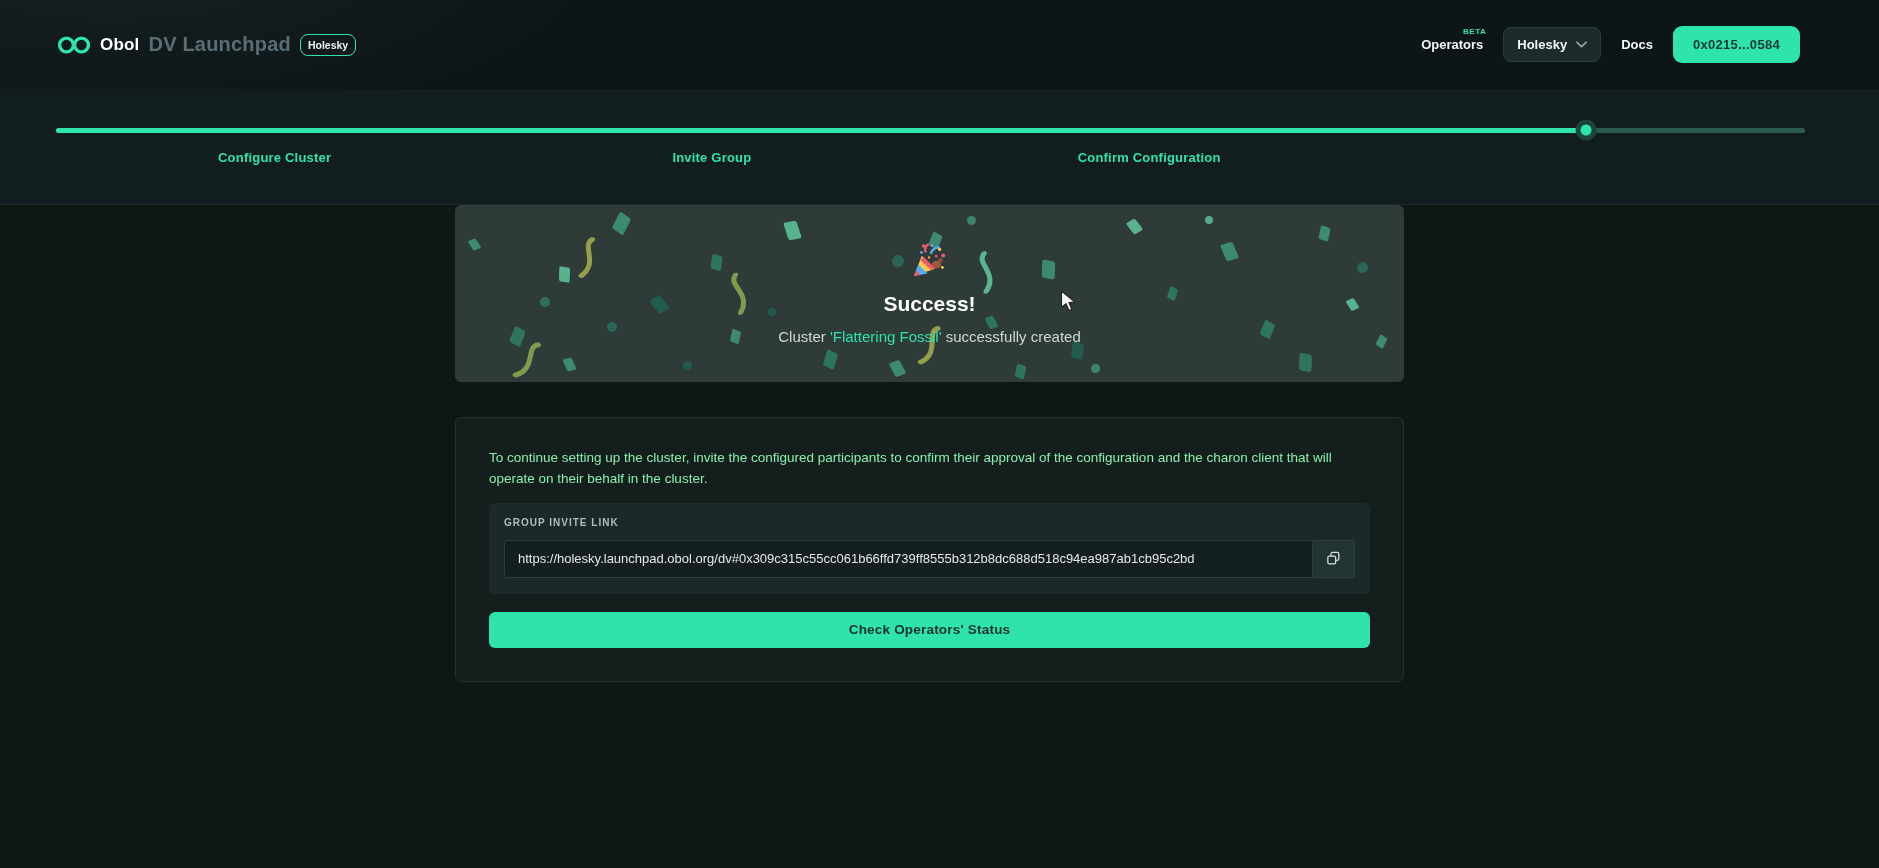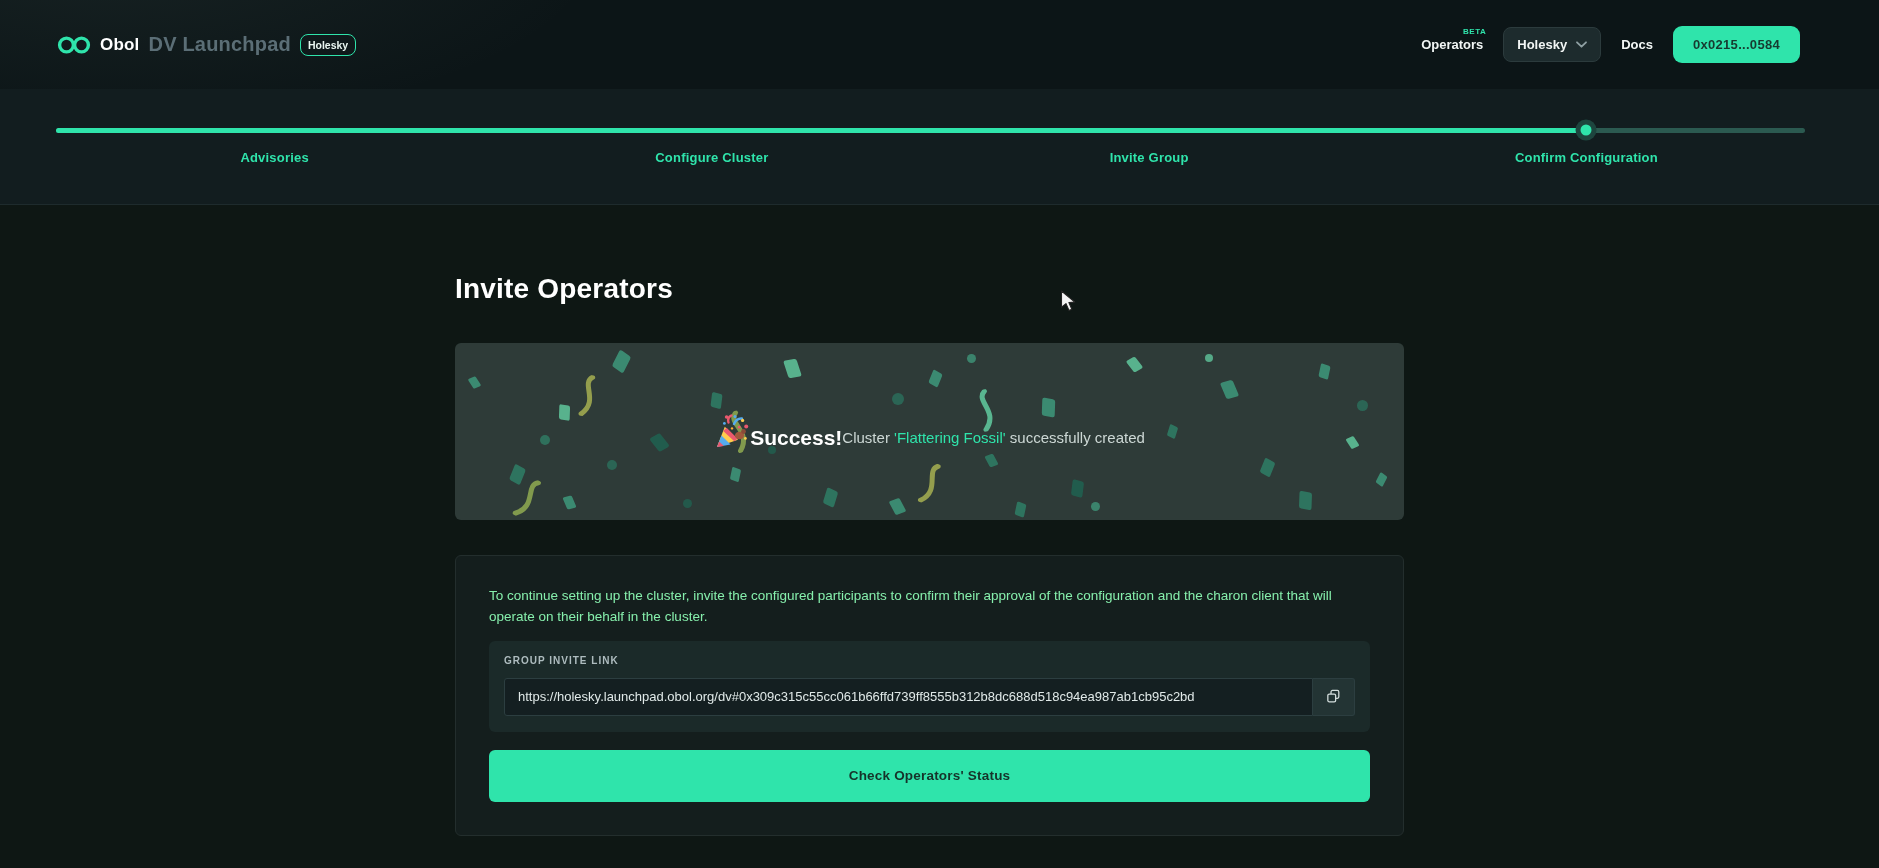--- a/index.html
+++ b/index.html
@@ -61,21 +61,21 @@
   .main { width:949px; margin-left:455px; }
   .page-title { font-size:28px; font-weight:700; color:#fff; margin:68px 0 38px; letter-spacing:.2px; }
   .success-card {
     position:relative; height:177px; border-radius:6px; background:#2e3b38;
     overflow:hidden; display:flex; flex-direction:column; align-items:center; justify-content:center;
   }
   .confetti-layer { position:absolute; inset:0; z-index:0; }
   .cf { position:absolute; }
   .cf-rect { width:11px; height:15px; border-radius:2px; }
   .cf-circ { border-radius:50%; }
-  .success-inner { position:relative; z-index:1; display:flex; align-items:center; }
+  .success-inner { position:relative; z-index:1; display:flex; flex-direction:column; align-items:center; }
   .success-title { font-size:21px; font-weight:700; color:#fff; margin-top:13px; }
   .success-msg { font-size:15px; color:#cdd8d5; margin-top:12px; }
   .cluster-name { color:#2fe4ab; }
   .invite-card {
     margin-top:35px; background:#141e1d; border:1px solid #232e2d; border-radius:6px;
     padding:30px 33px 33px;
   }
   .invite-desc { font-size:13.5px; line-height:1.55; color:#86efac; }
   .link-box { margin-top:13px; background:#1b2a29; border-radius:6px; padding:14px 15px 16px; }
   .link-label { font-size:10px; font-weight:700; letter-spacing:1px; color:#aebcbf; }
@@ -83,21 +83,21 @@
   .link-input {
     flex:1; height:38px; background:#141f21; border:1px solid #2c3e40;
     border-radius:3px 0 0 3px; color:#e0e9e8; font-size:13px; padding:0 13px;
     font-family:inherit; outline:none;
   }
   .copy-btn {
     width:42px; height:38px; background:#233434; border:1px solid #2c3e40; border-left:none;
     border-radius:0 3px 3px 0; display:flex; align-items:center; justify-content:center; cursor:pointer;
   }
   .cta-btn {
-    margin-top:18px; width:100%; height:52px;
+    margin-top:18px; width:100%; height:36px;
     background:#2fe4ab; border:none; border-radius:6px;
     font-size:13.5px; font-weight:700; color:#16332a; font-family:inherit; cursor:pointer;
     letter-spacing:.2px;
   }
   .cursor { position:absolute; left:1060px; top:290px; z-index:50; pointer-events:none; }
 </style>
 </head>
 <body>
 
 <div class="header">
@@ -130,30 +130,28 @@
   </div>
 </div>
 
 <div class="progress-strip">
   <div class="track-wrap">
     <div class="track">
       <div class="track-fill" style="width: 87.5%;"></div>
       <div class="thumb" style="left: 87.5%;"></div>
     </div>
     <div class="steps">
-      <div class="step">Advisories</div>
       <div class="step">Configure Cluster</div>
       <div class="step">Invite Group</div>
       <div class="step">Confirm Configuration</div>
     </div>
   </div>
 </div>
 
 <div class="main">
-  <h1 class="page-title">Invite Operators</h1>
 
   <div class="success-card">
     <div class="confetti-layer">
         <div class="cf cf-rect" style="left: 1.5%; top: 18%; background: rgb(61, 145, 118); transform: rotate(-25deg) skewX(8deg) scale(0.75); opacity: 0.92;"></div>
         <div class="cf cf-rect" style="left: 6%; top: 70%; background: rgb(47, 122, 99); transform: rotate(30deg) skewX(8deg) scale(1.12); opacity: 0.92;"></div>
         <div class="cf cf-rect" style="left: 11%; top: 35%; background: rgb(92, 189, 149); transform: rotate(10deg) skewX(8deg) scale(0.99); opacity: 0.92;"></div>
         <div class="cf cf-rect" style="left: 11.5%; top: 86%; background: rgb(61, 145, 118); transform: rotate(-15deg) skewX(8deg) scale(0.86); opacity: 0.92;"></div>
         <div class="cf cf-rect" style="left: 17%; top: 6%; background: rgb(61, 145, 118); transform: rotate(35deg) skewX(8deg) scale(1.23); opacity: 0.92;"></div>
         <div class="cf cf-rect" style="left: 21%; top: 52%; background: rgb(33, 95, 79); transform: rotate(-30deg) skewX(8deg) scale(1.1); opacity: 0.92;"></div>
         <div class="cf cf-rect" style="left: 27%; top: 28%; background: rgb(47, 122, 99); transform: rotate(15deg) skewX(8deg) scale(0.97); opacity: 0.92;"></div>

